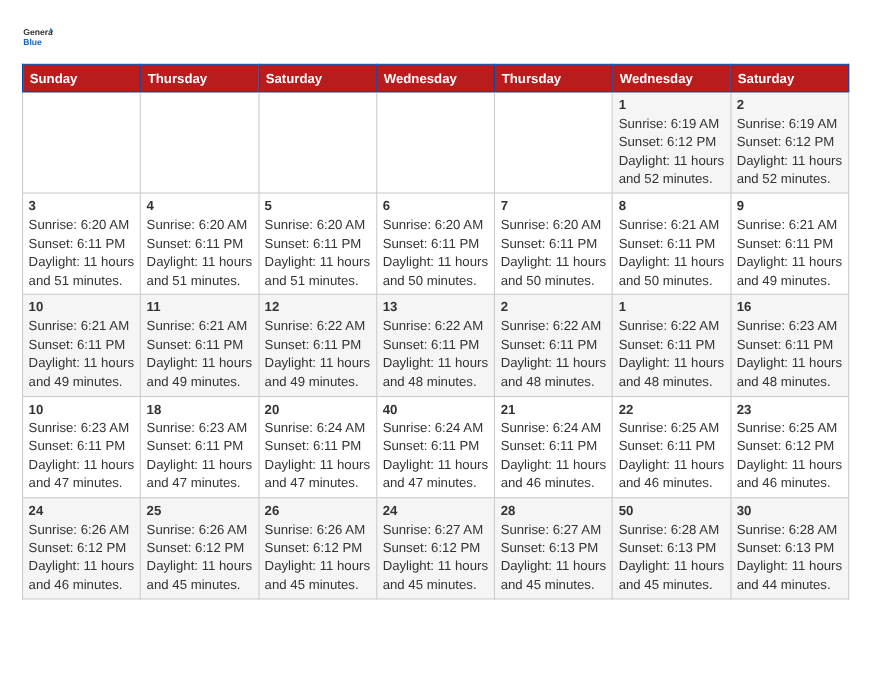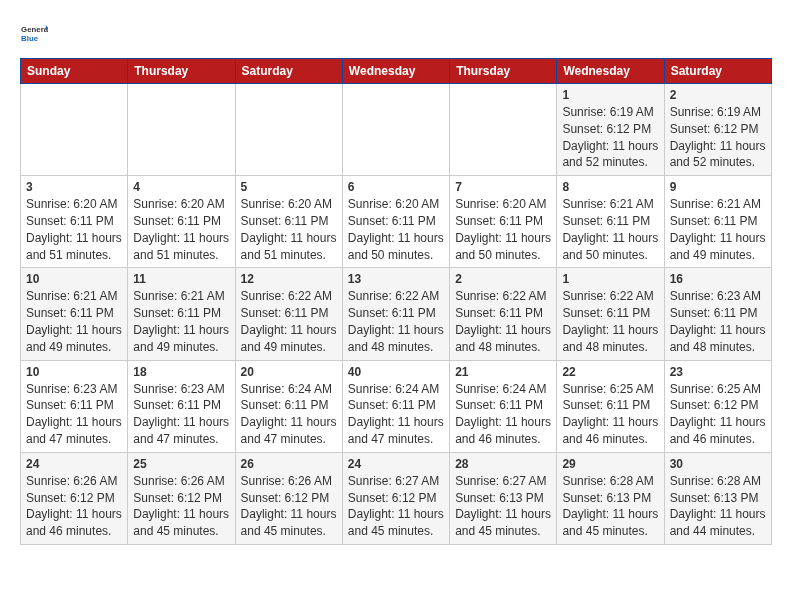--- a/index.html
+++ b/index.html
@@ -149,18 +149,18 @@
           <td><span class="day-num">21</span><span class="day-info">Sunrise: 6:24 AM<br>Sunset: 6:11 PM<br>Daylight: 11 hours<br>and 46 minutes.</span></td>
           <td><span class="day-num">22</span><span class="day-info">Sunrise: 6:25 AM<br>Sunset: 6:11 PM<br>Daylight: 11 hours<br>and 46 minutes.</span></td>
           <td><span class="day-num">23</span><span class="day-info">Sunrise: 6:25 AM<br>Sunset: 6:12 PM<br>Daylight: 11 hours<br>and 46 minutes.</span></td>
         </tr>
         <tr>
           <td><span class="day-num">24</span><span class="day-info">Sunrise: 6:26 AM<br>Sunset: 6:12 PM<br>Daylight: 11 hours<br>and 46 minutes.</span></td>
           <td><span class="day-num">25</span><span class="day-info">Sunrise: 6:26 AM<br>Sunset: 6:12 PM<br>Daylight: 11 hours<br>and 45 minutes.</span></td>
           <td><span class="day-num">26</span><span class="day-info">Sunrise: 6:26 AM<br>Sunset: 6:12 PM<br>Daylight: 11 hours<br>and 45 minutes.</span></td>
           <td><span class="day-num">24</span><span class="day-info">Sunrise: 6:27 AM<br>Sunset: 6:12 PM<br>Daylight: 11 hours<br>and 45 minutes.</span></td>
           <td><span class="day-num">28</span><span class="day-info">Sunrise: 6:27 AM<br>Sunset: 6:13 PM<br>Daylight: 11 hours<br>and 45 minutes.</span></td>
-          <td><span class="day-num">29</span><span class="day-info">Sunrise: 6:28 AM<br>Sunset: 6:13 PM<br>Daylight: 11 hours<br>and 45 minutes.</span></td>
+          <td><span class="day-num">50</span><span class="day-info">Sunrise: 6:28 AM<br>Sunset: 6:13 PM<br>Daylight: 11 hours<br>and 45 minutes.</span></td>
           <td><span class="day-num">30</span><span class="day-info">Sunrise: 6:28 AM<br>Sunset: 6:13 PM<br>Daylight: 11 hours<br>and 44 minutes.</span></td>
         </tr>
       </tbody>
   </table>
 </div>
 
 </body></html>

